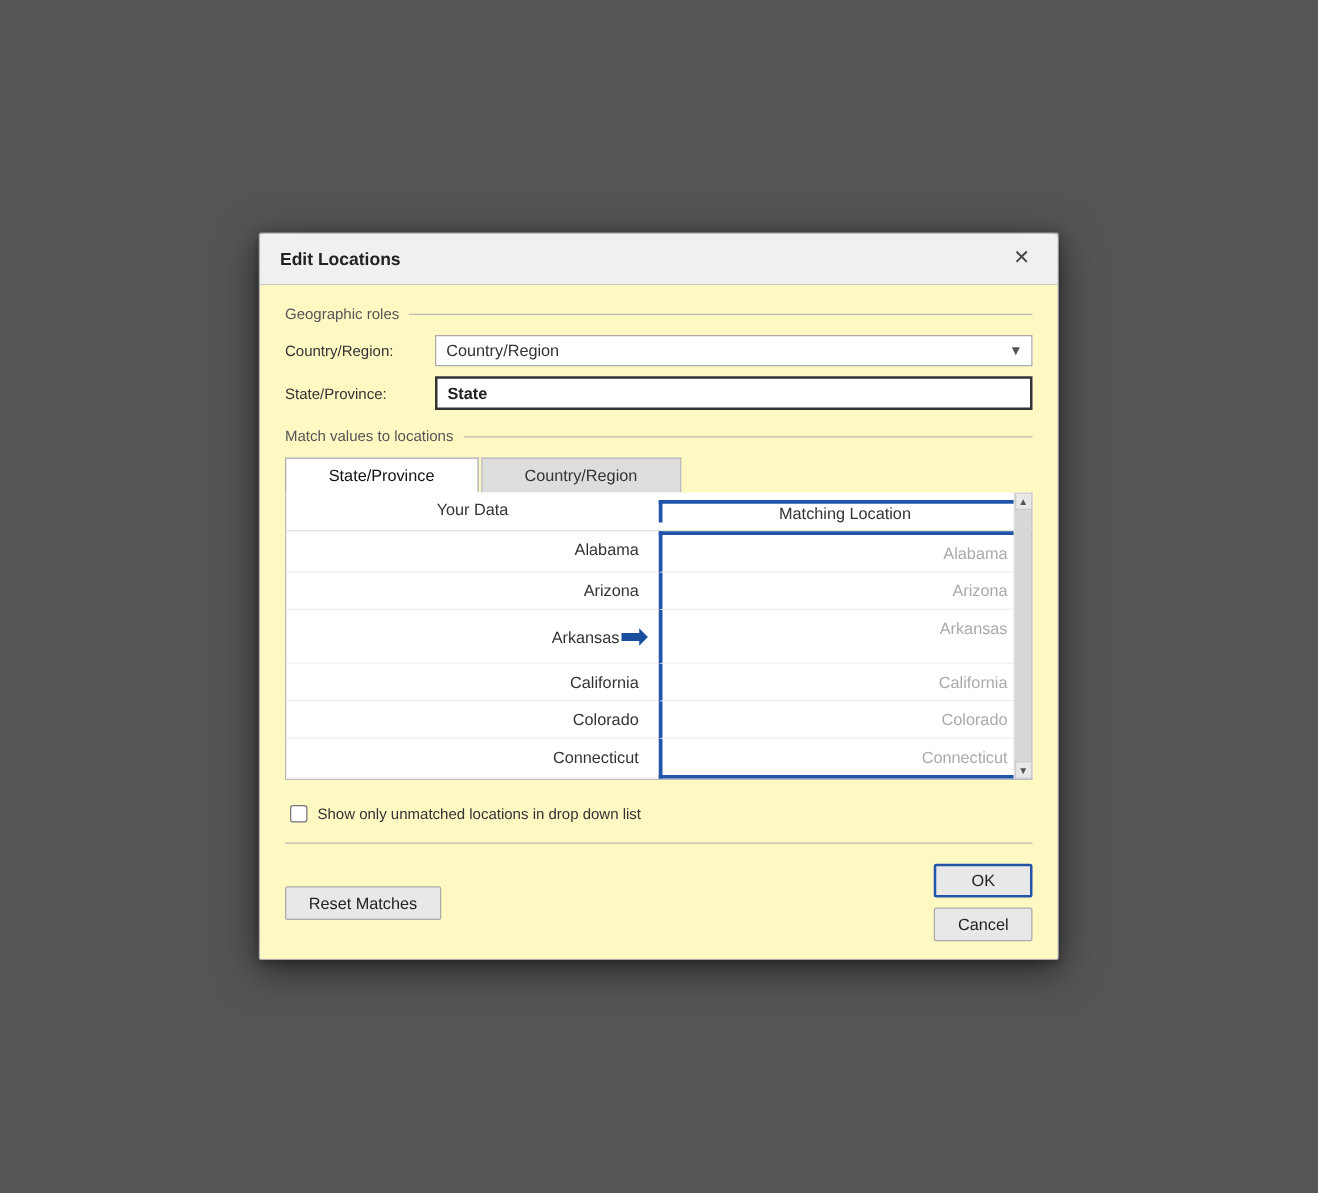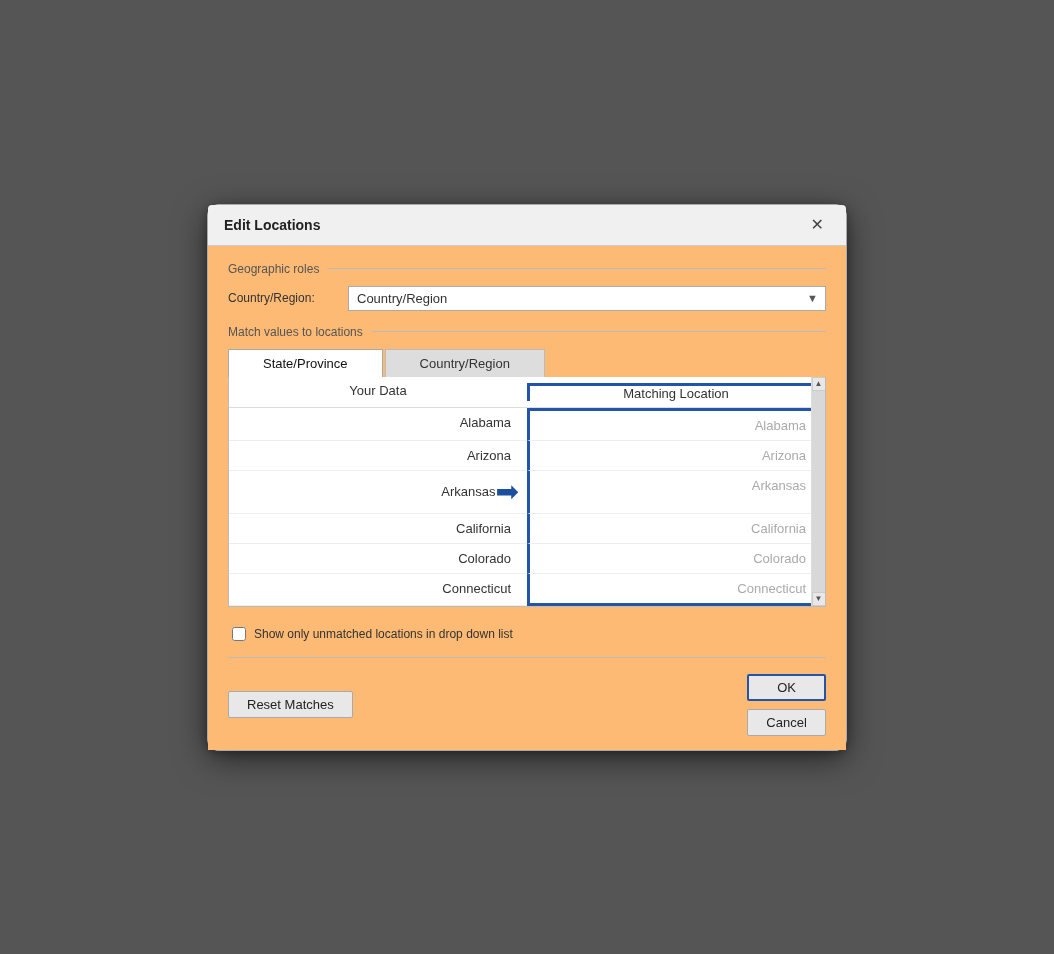--- a/index.html
+++ b/index.html
@@ -7,21 +7,21 @@
       background: #555;
       display: flex;
       align-items: center;
       justify-content: center;
       min-height: 100vh;
       font-family: "Segoe UI", Arial, sans-serif;
       font-size: 13px;
     }
     .dialog-shadow {
       background: #e0e0e0;
-      border-radius: 12px;
+      border-radius: 2px;
       box-shadow: 0 8px 32px rgba(0,0,0,0.55), 0 2px 8px rgba(0,0,0,0.3);
       width: 640px;
       padding: 0;
       border: 1px solid #aaa;
     }
     .dialog-titlebar {
       background: #f0f0f0;
       border-bottom: 1px solid #ccc;
       padding: 10px 16px 10px 16px;
       display: flex;
@@ -38,21 +38,21 @@
       background: none;
       border: none;
       font-size: 16px;
       cursor: pointer;
       color: #444;
       padding: 2px 6px;
       line-height: 1;
     }
     .dialog-body {
       padding: 16px 20px 14px 20px;
-      background: #fdba74;
+      background: #fef9c3;
     }
     .section-label {
       font-size: 12px;
       color: #555;
       display: flex;
       align-items: center;
       margin-bottom: 10px;
     }
     .section-label::after {
       content: '';
@@ -280,20 +280,24 @@
       <div class="field-row">
         <span class="field-label">Country/Region:</span>
         <div class="select-wrapper">
           <select class="select-box">
             <option value="Country/Region">Country/Region</option>
           </select>
           <span class="select-arrow">▼</span>
         </div>
       </div>
 
+      <div class="field-row">
+        <span class="field-label">State/Province:</span>
+        <input type="text" class="text-input" value="State" style="">
+      </div>
     </div>
 
     <div class="match-section">
       <div class="section-label">Match values to locations</div>
 
       <div class="tabs-row">
         <div class="tab active">State/Province</div>
         <div class="tab">Country/Region</div>
       </div>
 

